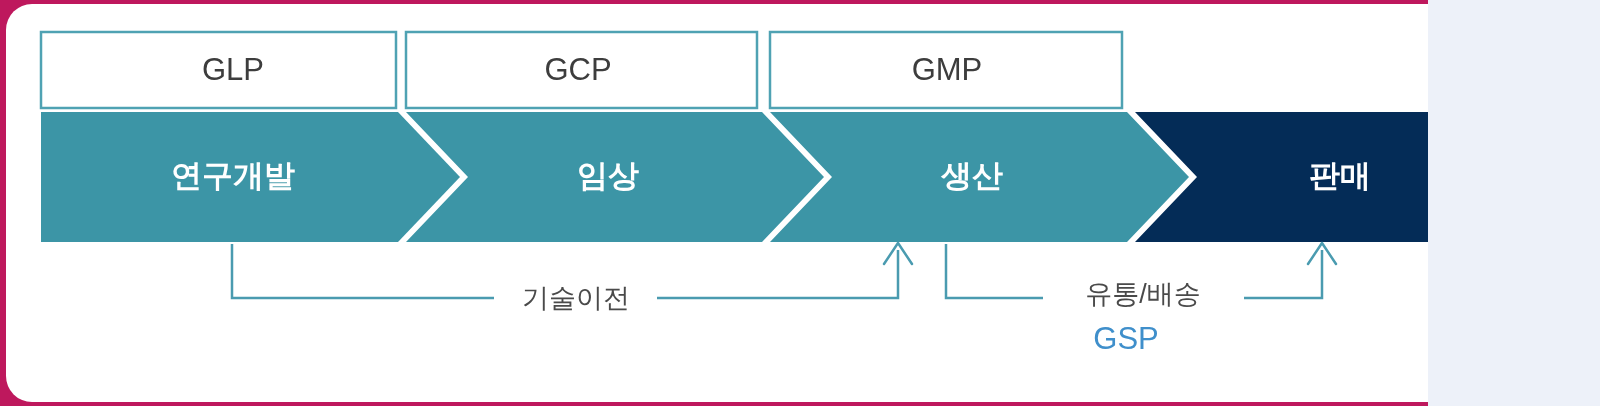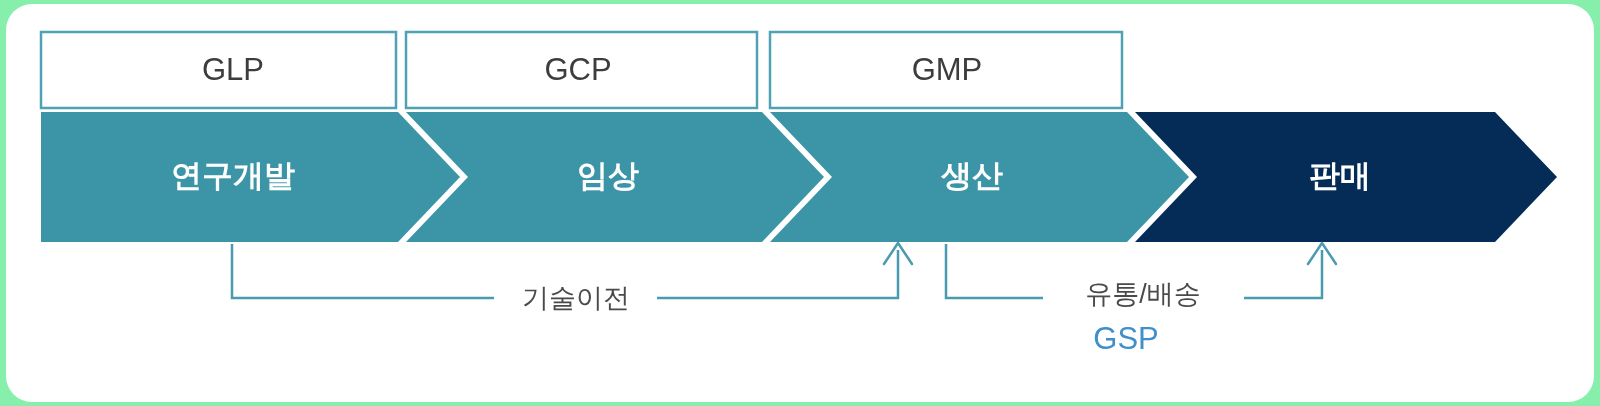--- a/index.html
+++ b/index.html
@@ -3,23 +3,23 @@
 <meta charset="utf-8">
 <style>
   html, body {
     margin: 0;
     padding: 0;
     background: #edf1f9;
     font-family: "Liberation Sans", "DejaVu Sans", sans-serif;
   }
   #stage {
     position: relative;
-    width: 1600px;
+    width: 1428px;
     height: 406px;
-    background: #86efac;
+    background: #be185d;
     overflow: hidden;
   }
   #card {
     position: absolute;
     left: 6px;
     top: 4px;
     width: 1588px;
     height: 398px;
     background: #ffffff;
     border-radius: 26px;

